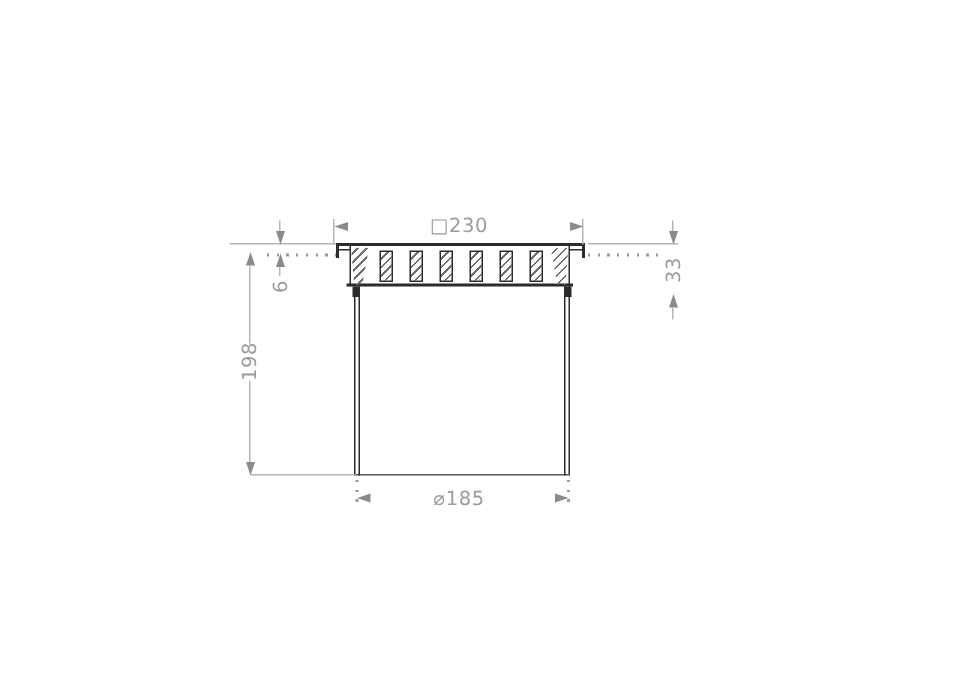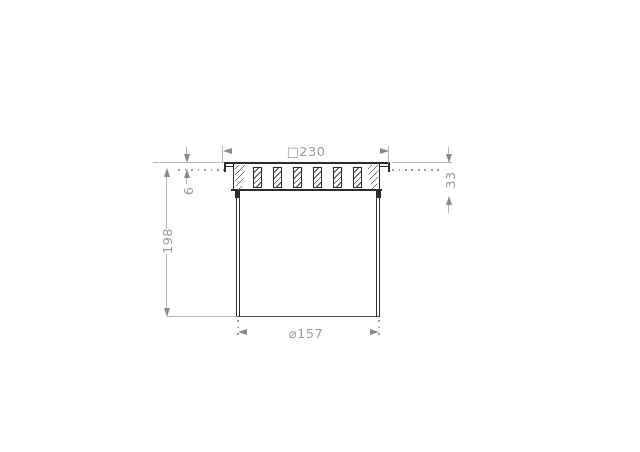--- a/index.html
+++ b/index.html
@@ -97,15 +97,15 @@
   <div class="vline" style="left:448px; top:147px; height:8px;"></div>
   <div class="arr down" style="left:446px; top:154px;"></div>
   <div class="dim-text vert" style="left:450px; top:180px;">33</div>
   <div class="arr up" style="left:446px; top:196px;"></div>
   <div class="vline" style="left:448px; top:205px; height:8px;"></div>
 
   <div class="dotted-v" style="left:237px; top:320px; height:17px;"></div>
   <div class="dotted-v" style="left:378px; top:320px; height:17px;"></div>
   <div class="arr left" style="left:238px; top:329px;"></div>
   <div class="arr right" style="left:370px; top:329px;"></div>
-  <div class="dim-text" style="left:306px; top:333px;">⌀157</div>
+  <div class="dim-text" style="left:306px; top:333px;">⌀185</div>
 
 </div>
 
 </body></html>

